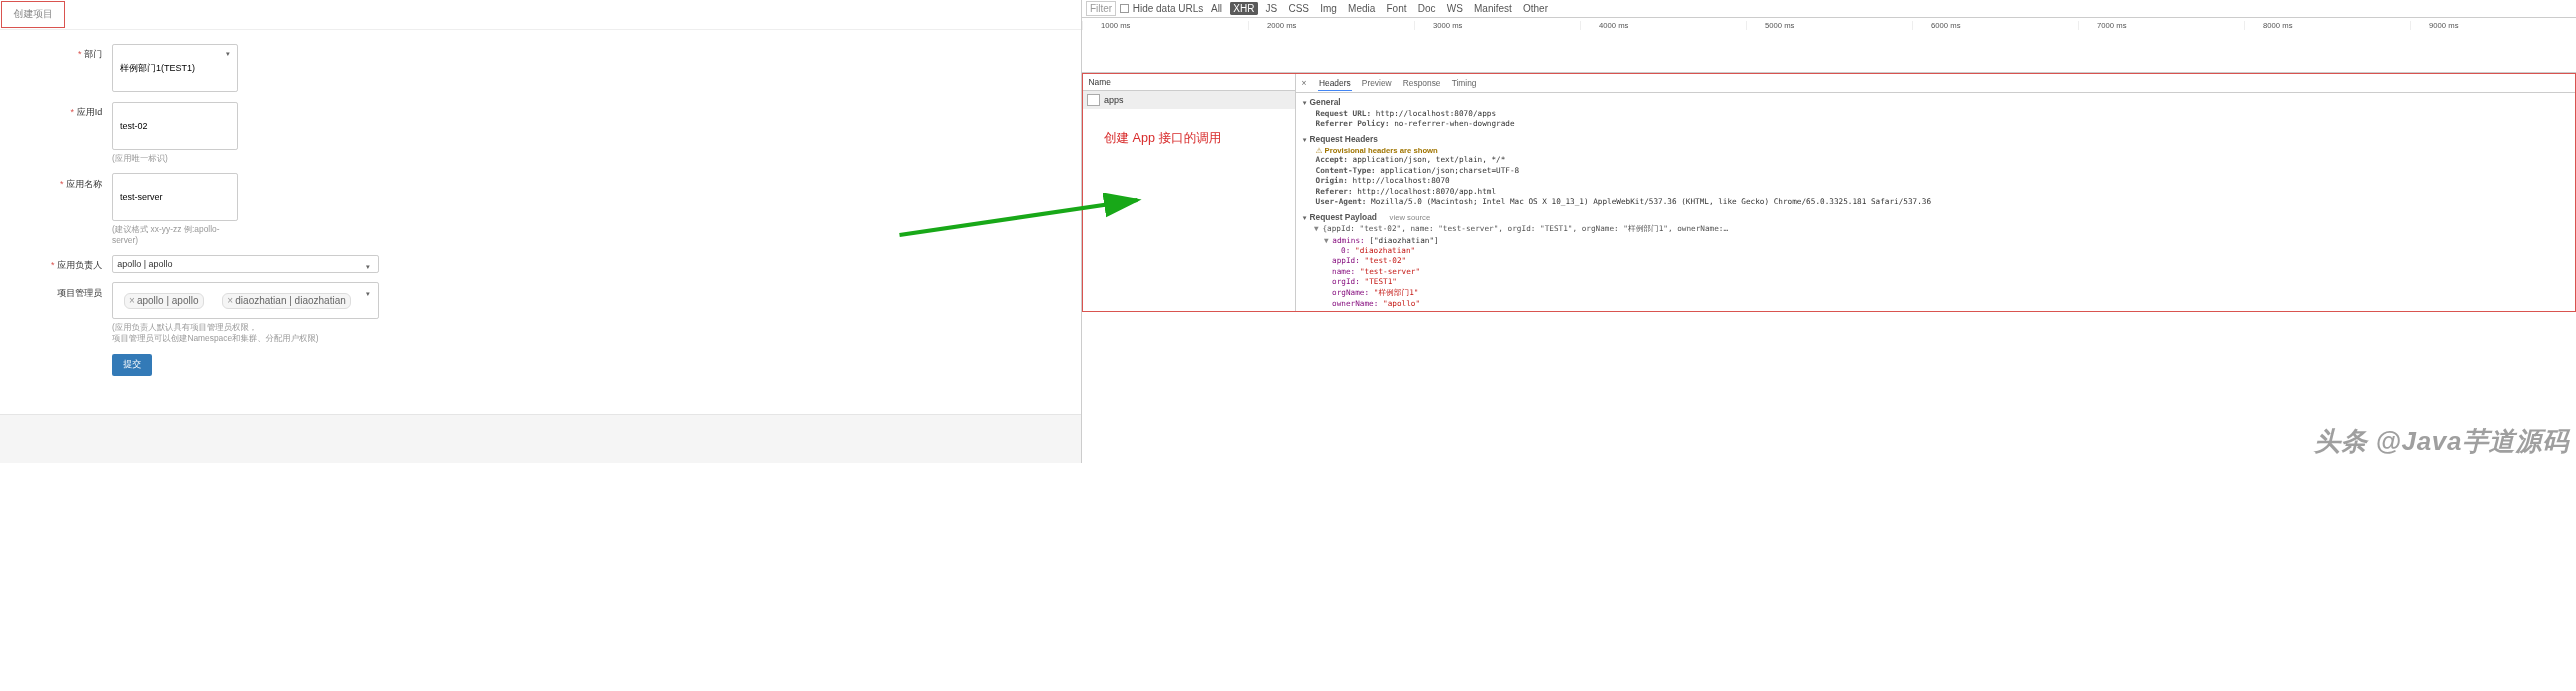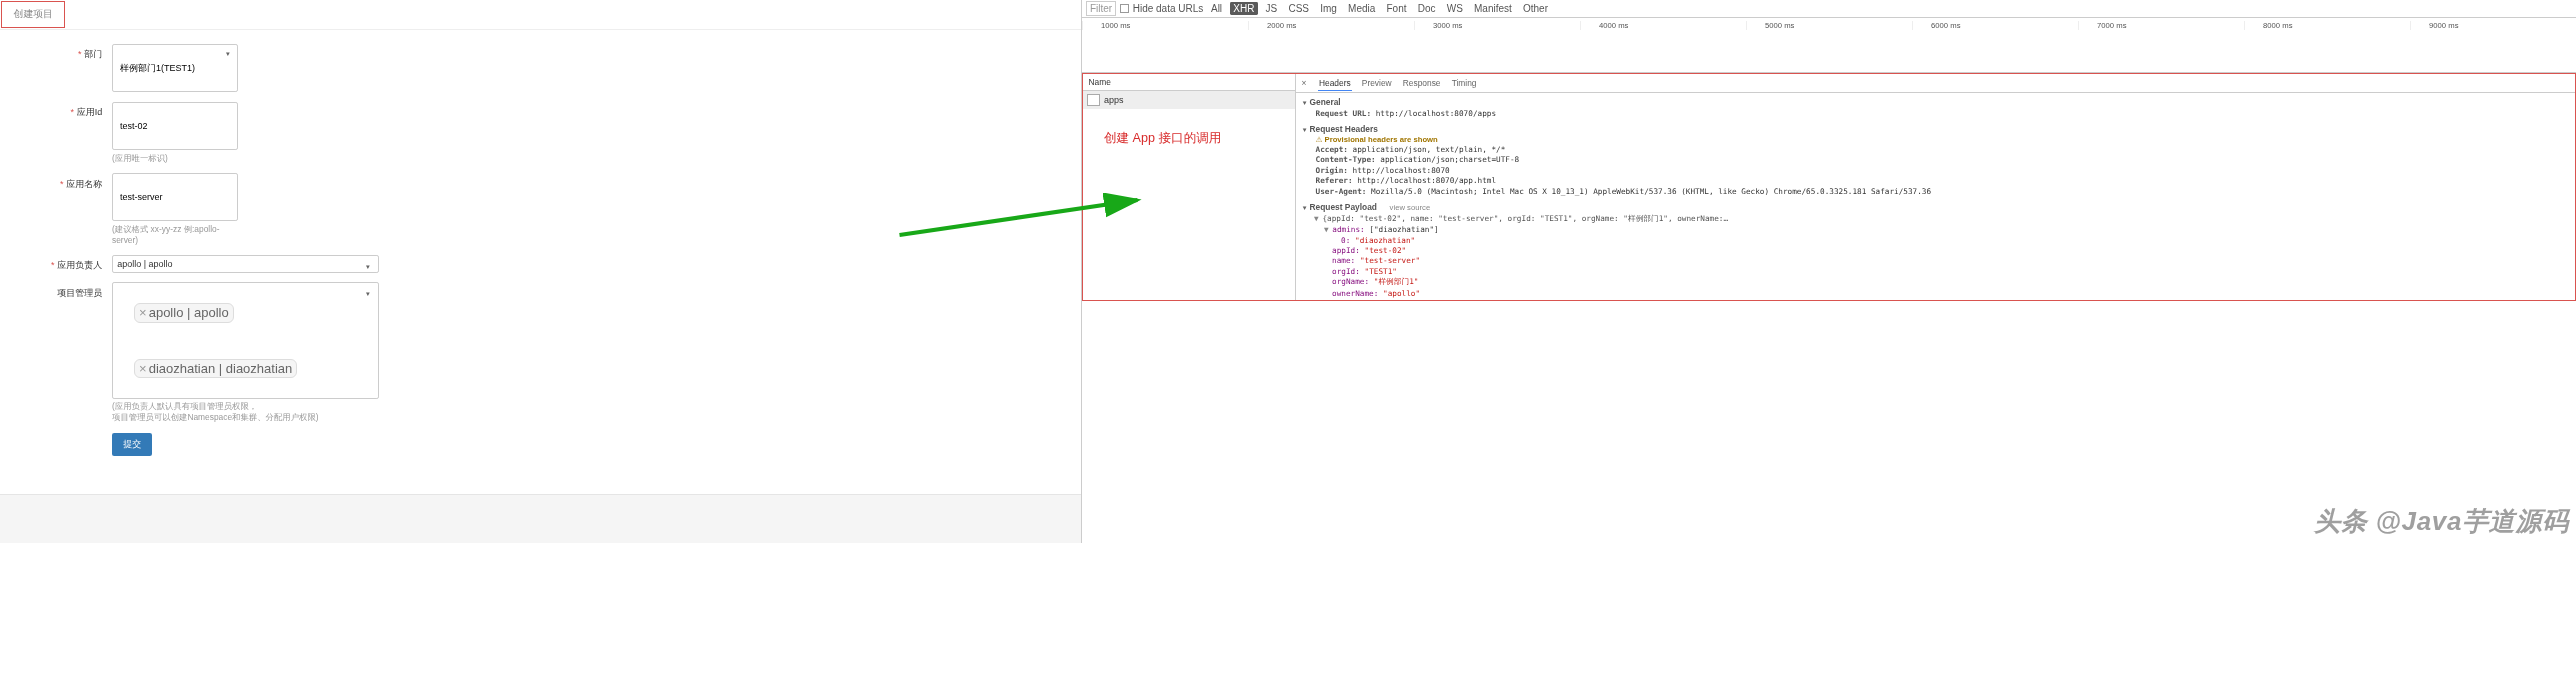--- a/index.html
+++ b/index.html
@@ -15,21 +15,21 @@
     .form-label { width: 91px; text-align: right; padding-right: 9.8px; padding-top: 4.2px; font-size: 9px; color: #333; }
     .form-label .req { color: #d9534f; margin-right: 2.8px; }
     .form-control-wrap { flex: 1; max-width: 267px; }
     .form-select, .form-input, .form-multiselect { width: 100%; padding: 18px 7px; border: 0.7px solid #ccc; border-radius: 2.1px; font-size: 9px; background: #fff; }
     .form-select { appearance: none; position: relative; }
     .select-wrap { position: relative; max-width: 126px; }
     .select-wrap::after { content: "▼"; position: absolute; right: 7px; top: 5.6px; font-size: 6.3px; color: #666; pointer-events: none; }
     .form-hint { font-size: 8.4px; color: #999; margin-top: 2.8px; }
     .multiselect { border: 0.7px solid #ccc; border-radius: 2.1px; padding: 2.8px 4.2px; background: #fff; position: relative; }
     .multiselect::after { content: "▼"; position: absolute; right: 7px; top: 7px; font-size: 6.3px; color: #666; }
-    .tag { display: inline-block; background: #f5f5f5; border: 0.7px solid #ddd; border-radius: 6px; padding: 1.4px 4.2px; margin: 18px; font-size: 13px; color: #666; }
+    .tag { display: inline-block; background: #f5f5f5; border: 0.7px solid #ddd; border-radius: 6px; padding: 1.4px 4.2px; margin: 8px; font-size: 10px; color: #666; }
     .tag .tag-x { margin-right: 2.1px; color: #999; cursor: pointer; }
     .submit-btn { background: #337ab7; color: #fff; border: none; padding: 4.9px 11.2px; border-radius: 2.1px; font-size: 9px; cursor: pointer; }
     .gray-bottom { background: #f5f5f5; height: 49px; border-top: 0.7px solid #e5e5e5; }
     
     
     .devtools-top { border-bottom: 0.7px solid #ccc; padding: 1.4px 4.2px; display: flex; align-items: center; gap: 4.2px; font-size: 10px; color: #555; overflow: hidden; white-space: nowrap; }
     .devtools-top .filter-box { padding: 0.7px 2.8px; border: 0.7px solid #ccc; color: #999; }
     .devtools-top .chk { width: 8.4px; height: 8.4px; border: 0.7px solid #999; display: inline-block; vertical-align: middle; }
     .devtools-top .tab-btn { padding: 0.7px 3.5px; color: #555; }
     .devtools-top .tab-btn.active { background: #5a5a5a; color: #fff; border-radius: 1.4px; }
@@ -194,20 +194,21 @@
           <span class="close-x">×</span>
           <span class="detail-tab active">Headers</span>
           <span class="detail-tab">Preview</span>
           <span class="detail-tab">Response</span>
           <span class="detail-tab">Timing</span>
         </div>
 
         <div class="section">
           <div class="section-header">General</div>
           <div class="kv"><span class="k">Request URL:</span> <span class="v">http://localhost:8070/apps</span></div>
+          <div class="kv"><span class="k">Referrer Policy:</span> <span class="v">no-referrer-when-downgrade</span></div>
         </div>
 
         <div class="section">
           <div class="section-header">Request Headers</div>
           <div class="warn"><b>Provisional headers are shown</b></div>
           <div class="kv"><span class="k">Accept:</span> <span class="v">application/json, text/plain, */*</span></div>
           <div class="kv"><span class="k">Content-Type:</span> <span class="v">application/json;charset=UTF-8</span></div>
           <div class="kv"><span class="k">Origin:</span> <span class="v">http://localhost:8070</span></div>
           <div class="kv"><span class="k">Referer:</span> <span class="v">http://localhost:8070/app.html</span></div>
           <div class="kv"><span class="k">User-Agent:</span> <span class="v">Mozilla/5.0 (Macintosh; Intel Mac OS X 10_13_1) AppleWebKit/537.36 (KHTML, like Gecko) Chrome/65.0.3325.181 Safari/537.36</span></div>

